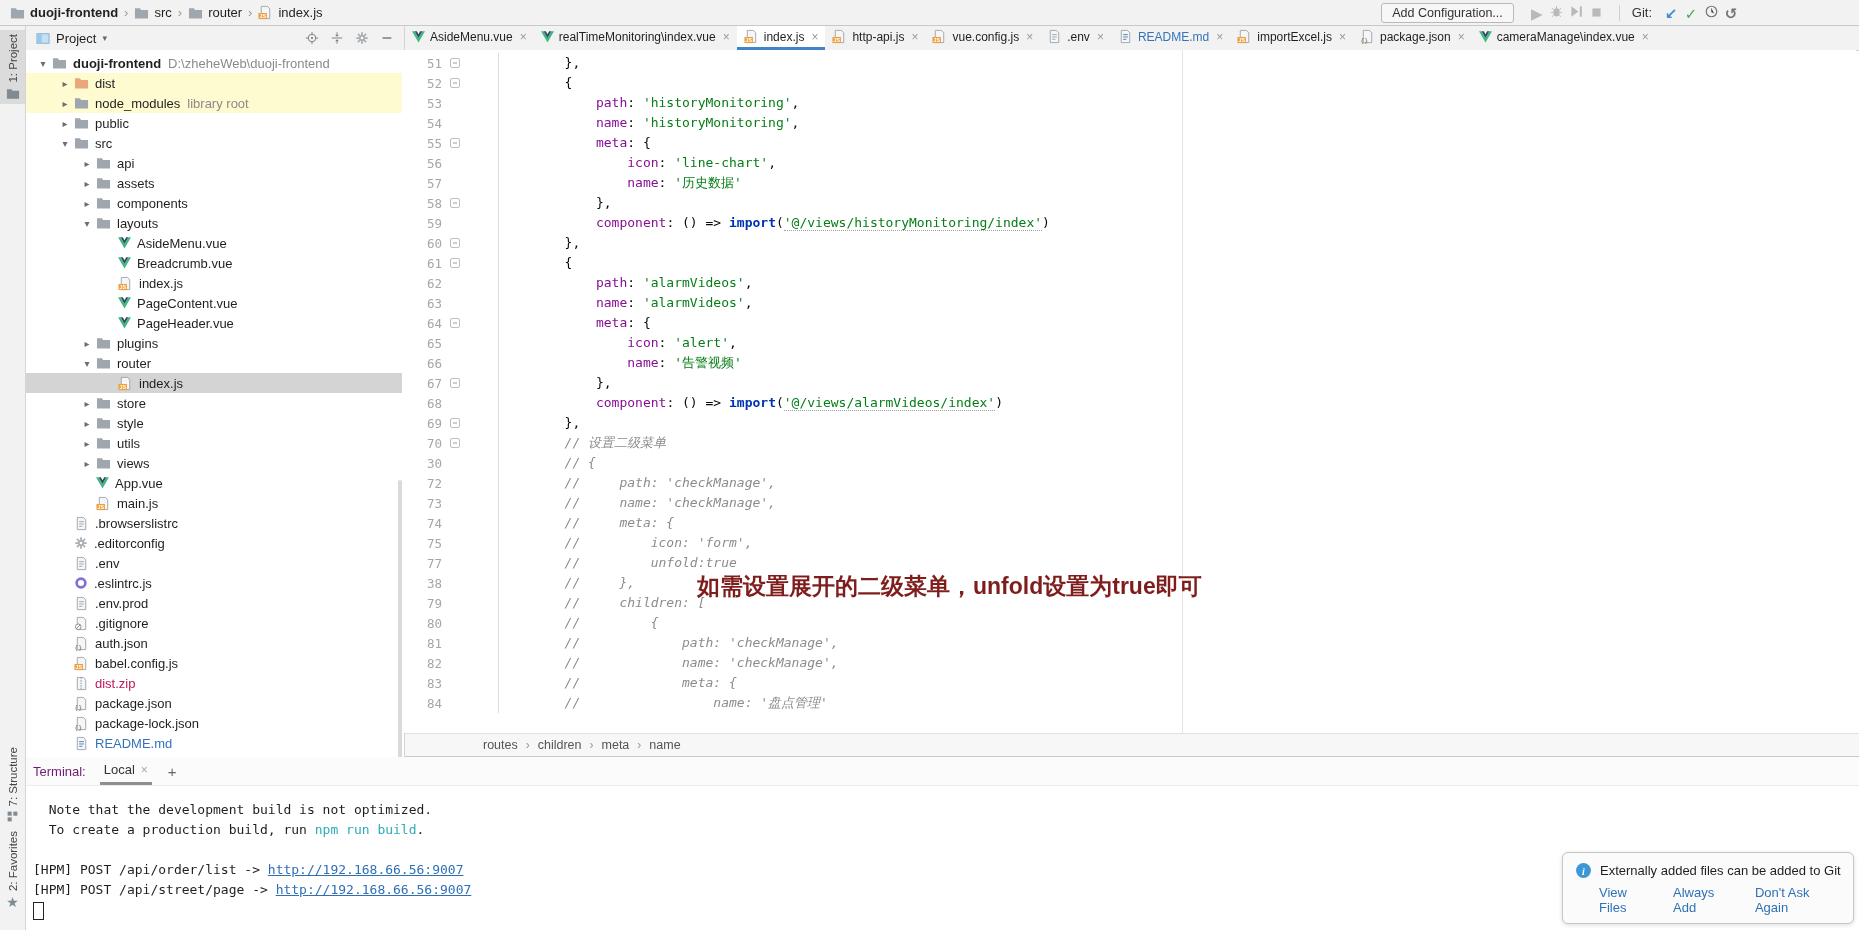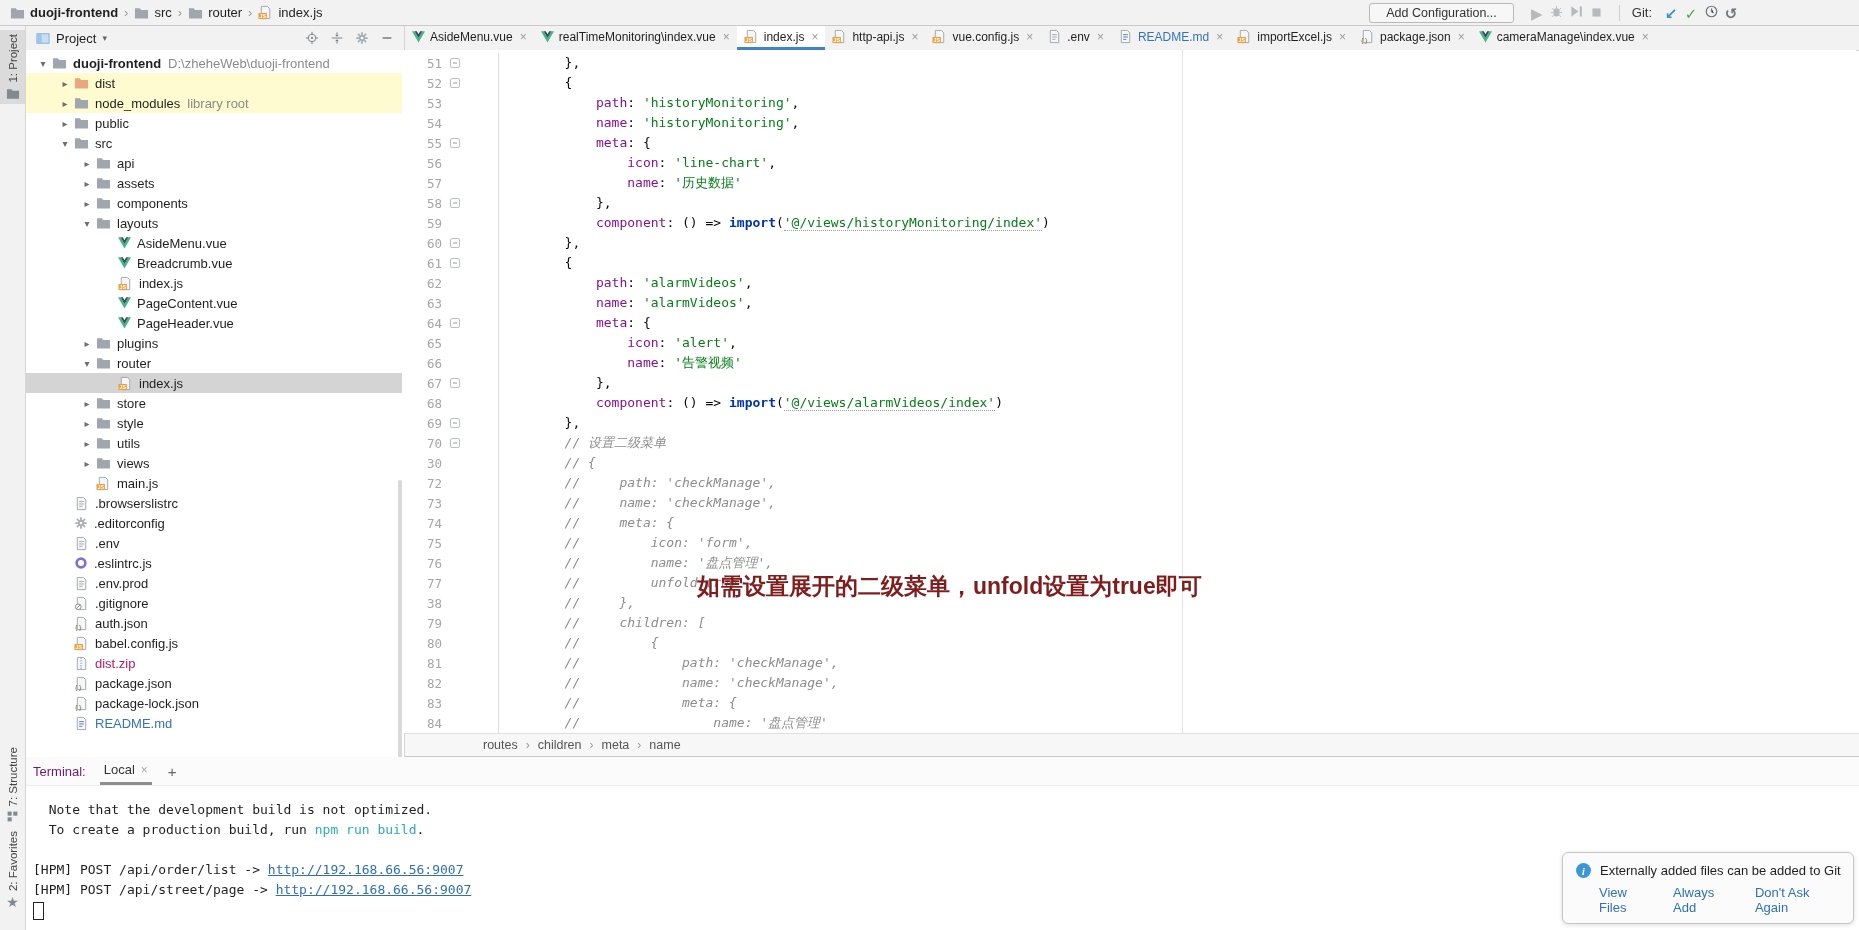--- a/index.html
+++ b/index.html
@@ -10,21 +10,21 @@
 
   
   #topbar{position:absolute;left:0;top:0;width:1859px;height:25px;background:#f2f2f2;
           border-bottom:1px solid #c9c9c9;display:flex;align-items:center;}
   #crumbs{display:flex;align-items:center;gap:4px;padding-left:10px;}
   .crumb{display:inline-flex;align-items:center;gap:5px;cursor:default;}
   .crumb .b{font-weight:bold;}
   .csep{color:#9a9a9a;font-size:13px;padding:0 2px;}
   #top-right{margin-left:auto;display:flex;align-items:center;gap:7px;padding-right:118px;}
   #addcfg{font-family:inherit;font-size:12.5px;color:#333;background:#f7f7f7;border:1px solid #b9b9b9;
-          border-radius:3px;height:20px;padding:0 16px;margin-right:6px;}
+          border-radius:3px;height:20px;padding:0 10px;margin-right:6px;}
   .tbicon{width:20px;height:20px;display:inline-flex;align-items:center;justify-content:center;}
   .glyph{font-size:15px;line-height:1;}
   .vsep{width:1px;height:16px;background:#cfcfcf;margin:0 5px;}
   #gitlabel{color:#333;margin-right:2px;}
 
   
   #band{position:absolute;left:26px;top:26px;width:1833px;height:24px;background:#f2f2f2;
         border-bottom:1px solid #d4d4d4;display:flex;}
   #panelhead{width:379px;display:flex;align-items:center;padding:0 10px;box-sizing:border-box;gap:6px;
              border-right:1px solid #d4d4d4;}
@@ -560,20 +560,30 @@
         <span class="ic">
           <svg width="15" height="14" viewBox="0 0 16 15">
             <path fill="#9fa6ad" d="M1 2.5h5.2l1.4 1.9H15v9.1H1z"></path>
           </svg>
         </span>
         <span class="tlabel">views</span>
       </div>
       <div class="trow" style="padding-left:52px">
         <span class="tarrow"></span>
         <span class="ic">
+          <svg width="13" height="12" viewBox="0 0 16 14">
+            <path fill="#41b883" d="M0 0h3.3L8 8.1 12.7 0H16L8 13.8z"></path>
+            <path fill="#34495e" d="M3.3 0h2.6L8 3.6 10.1 0h2.6L8 8.1z"></path>
+          </svg>
+        </span>
+        <span class="tlabel">App.vue</span>
+      </div>
+      <div class="trow" style="padding-left:52px">
+        <span class="tarrow"></span>
+        <span class="ic">
           <svg width="15" height="15" viewBox="0 0 16 16">
             <path d="M3.5 1.5h6.6l2.4 2.6v10.4H3.5z" fill="#f4f6f7" stroke="#9fa6ad"></path>
             <rect x="0.5" y="8.5" width="9" height="6.5" fill="#efa03b"></rect>
             <text x="5" y="13.8" font-size="5.6" font-family="sans-serif" font-weight="bold" fill="#fff" text-anchor="middle">JS</text>
           </svg>
         </span>
         <span class="tlabel">main.js</span>
       </div>
       <div class="trow" style="padding-left:30px">
         <span class="tarrow"></span>
@@ -915,26 +925,20 @@
           <span class="num">74</span>
           <span class="fold"></span>
           <span class="gspace"></span>
           <pre><span class="c">        //     meta: {</span></pre>
         </div>
         <div class="cl">
           <span class="num">75</span>
           <span class="fold"></span>
           <span class="gspace"></span>
           <pre><span class="c">        //         icon: 'form',</span></pre>
-        </div>
-        <div class="cl">
-          <span class="num">76</span>
-          <span class="fold"></span>
-          <span class="gspace"></span>
-          <pre><span class="c">        //         name: '盘点管理',</span></pre>
         </div>
         <div class="cl">
           <span class="num">77</span>
           <span class="fold"></span>
           <span class="gspace"></span>
           <pre><span class="c">        //         unfold:true</span></pre>
         </div>
         <div class="cl">
           <span class="num">38</span>
           <span class="fold"></span>

